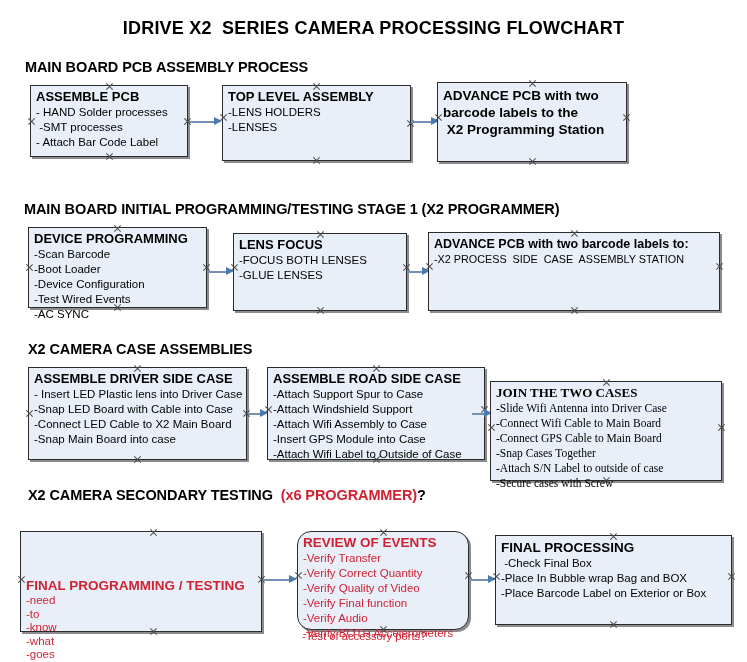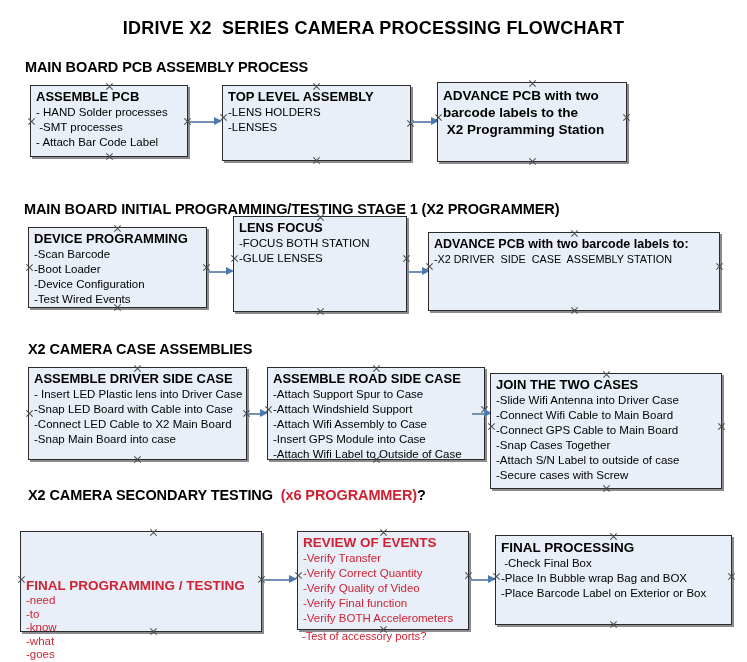--- a/index.html
+++ b/index.html
@@ -191,53 +191,54 @@
 
   <div class="section-header" style="left:24px; top:201px;text-align:center;">MAIN BOARD INITIAL PROGRAMMING/TESTING STAGE 1 (X2 PROGRAMMER)</div>
 
   <div class="node r1" style="left:28px; top:227px; width:179px; height:81px;">
     <div class="node-inner">
       <span class="node-title">DEVICE PROGRAMMING</span>
       <span class="node-line">-Scan Barcode</span>
       <span class="node-line">-Boot Loader</span>
       <span class="node-line">-Device Configuration</span>
       <span class="node-line">-Test Wired Events</span>
+      <span class="node-line">-AC SYNC</span>
     </div>
     <span class="handle" style="left:50%; top:0;"></span>
     <span class="handle" style="left:50%; top:100%;"></span>
     <span class="handle" style="left:0;   top:50%;"></span>
     <span class="handle" style="left:100%;top:50%;"></span>
   </div>
 
   <div class="arrow" style="left:208px; top:267px; width:26px;">
     <span class="shaft"></span>
     <span class="head"></span>
   </div>
 
-  <div class="node r1" style="left:233px; top:216px; width:174px; height:96px;">
+  <div class="node r1" style="left:233px; top:233px; width:174px; height:78px;">
     <div class="node-inner">
       <span class="node-title">LENS FOCUS</span>
-      <span class="node-line">-FOCUS BOTH STATION</span>
+      <span class="node-line">-FOCUS BOTH LENSES</span>
       <span class="node-line">-GLUE LENSES</span>
     </div>
     <span class="handle" style="left:50%; top:0;"></span>
     <span class="handle" style="left:50%; top:100%;"></span>
     <span class="handle" style="left:0;   top:44%;"></span>
     <span class="handle" style="left:100%;top:44%;"></span>
   </div>
 
   <div class="arrow" style="left:408px; top:267px; width:22px;">
     <span class="shaft"></span>
     <span class="head"></span>
   </div>
 
   <div class="node" style="left:428px; top:232px; width:292px; height:79px;">
     <div class="node-inner" style="top:4px;">
       <span class="node-title">ADVANCE PCB with two barcode labels to:</span>
-      <span class="node-line" style="font-size:10.8px;">-X2 DRIVER  SIDE  CASE  ASSEMBLY STATION</span>
+      <span class="node-line" style="font-size:10.8px;">-X2 PROCESS  SIDE  CASE  ASSEMBLY STATION</span>
     </div>
     <span class="handle" style="left:50%; top:0;"></span>
     <span class="handle" style="left:50%; top:100%;"></span>
     <span class="handle" style="left:0;   top:44%;"></span>
     <span class="handle" style="left:100%;top:44%;"></span>
   </div>
 
   <div class="section-header" style="left:28px; top:341px;">X2 CAMERA CASE ASSEMBLIES</div>
 
   <div class="node r1" style="left:28px; top:367px; width:219px; height:93px;">
@@ -272,21 +273,21 @@
     <span class="handle" style="left:50%; top:100%;"></span>
     <span class="handle" style="left:0;   top:46%;"></span>
     <span class="handle" style="left:100%;top:46%;"></span>
   </div>
 
   <div class="arrow" style="left:472px; top:409px; width:20px;">
     <span class="shaft"></span>
     <span class="head"></span>
   </div>
 
-  <div class="node r1" style="left:490px; top:373px; width:232px; height:116px;">
+  <div class="node r1" style="left:490px; top:381px; width:232px; height:100px;font-family:Liberation Serif, serif;">
     <div class="node-inner">
       <span class="node-title">JOIN THE TWO CASES</span>
       <span class="node-line">-Slide Wifi Antenna into Driver Case</span>
       <span class="node-line">-Connect Wifi Cable to Main Board</span>
       <span class="node-line">-Connect GPS Cable to Main Board</span>
       <span class="node-line">-Snap Cases Together</span>
       <span class="node-line">-Attach S/N Label to outside of case</span>
       <span class="node-line">-Secure cases with Screw</span>
     </div>
     <span class="handle" style="left:50%; top:0;"></span>
@@ -311,27 +312,28 @@
     <span class="handle" style="left:55%; top:100%;"></span>
     <span class="handle" style="left:0;   top:48%;"></span>
     <span class="handle" style="left:100%;top:48%;"></span>
   </div>
 
   <div class="arrow" style="left:263px; top:575px; width:34px;">
     <span class="shaft"></span>
     <span class="head"></span>
   </div>
 
-  <div class="node r1 red" style="left:297px; top:531px; width:172px; height:99px;">
+  <div class="node r1 red" style="left:297px; top:531px; width:172px; height:99px;border-radius:14px;">
     <div class="node-inner" style="top:3px;">
       <span class="node-title" style="font-size:13.5px;">REVIEW OF EVENTS</span>
       <span class="node-line">-Verify Transfer</span>
       <span class="node-line">-Verify Correct Quantity</span>
       <span class="node-line">-Verify Quality of Video</span>
       <span class="node-line">-Verify Final function</span>
+      <span class="node-line">-Verify Audio</span>
       <span class="node-line">-Verify BOTH Accelerometers</span>
     </div>
     <span class="handle" style="left:50%; top:0;"></span>
     <span class="handle" style="left:50%; top:100%;"></span>
     <span class="handle" style="left:0;   top:45%;"></span>
     <span class="handle" style="left:100%;top:45%;"></span>
   </div>
 
   <div class="overflow-line" style="left:302px; top:629px;">-Test of accessory ports?</div>
 

